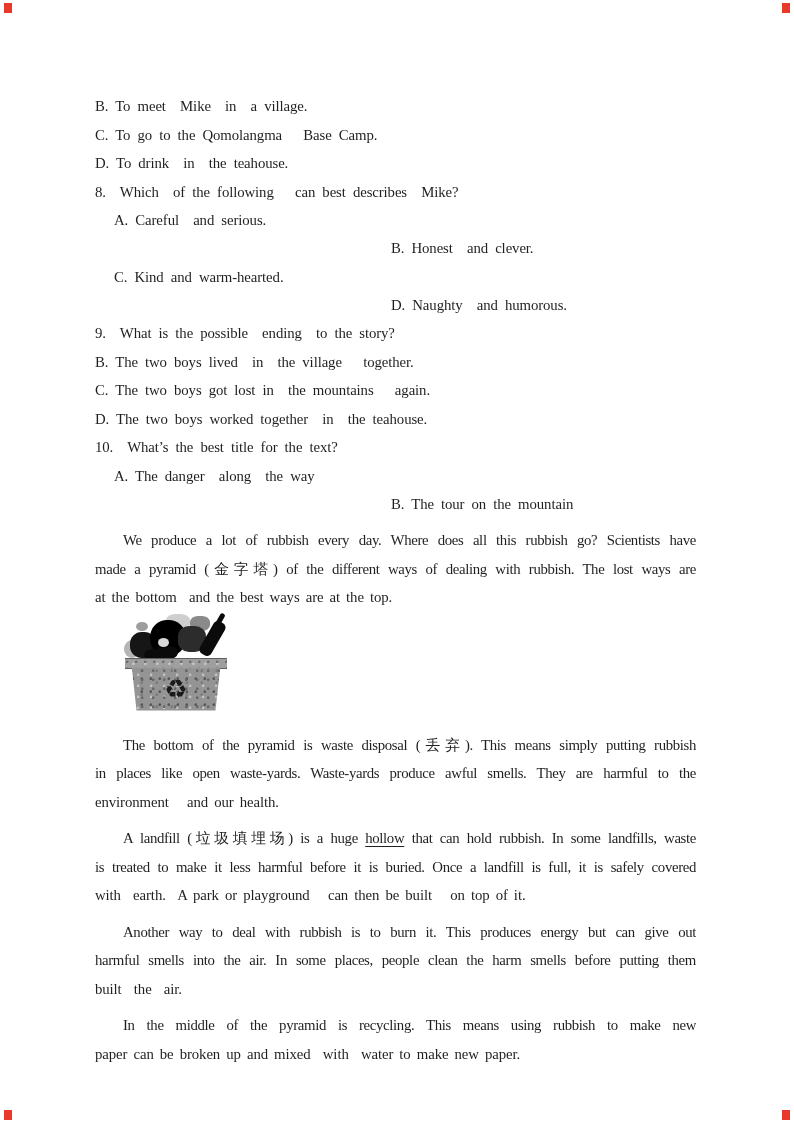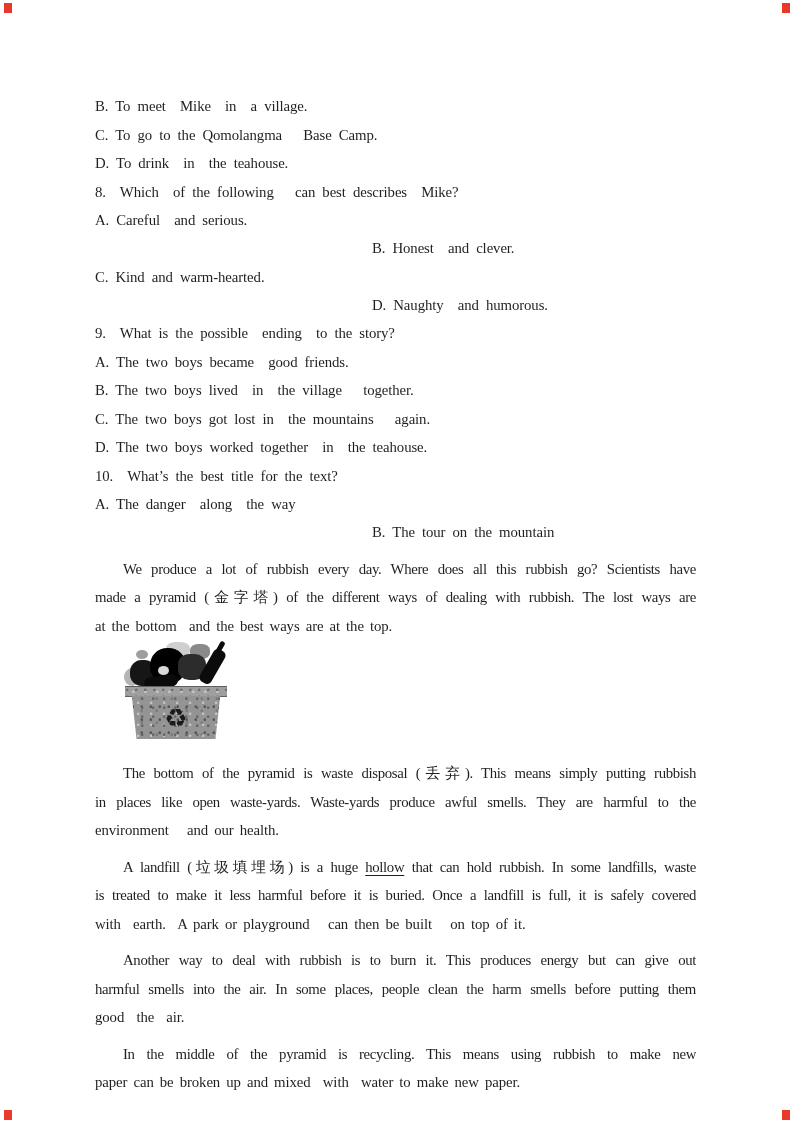--- a/index.html
+++ b/index.html
@@ -14,21 +14,21 @@
   .corner.br{right:4px;bottom:3px;}
 
   .content{
     position:absolute;left:95px;top:92px;width:601px;
     font-size:14.8px;line-height:28.5px;letter-spacing:-0.1px;
   }
   
   .pre-line{white-space:pre;word-spacing:3.5px;}
   
   .two-col{display:flex;}
-  .two-col .c1{width:277px;flex:0 0 277px;}
+  .two-col .c1{width:277px;flex:0 0 277px;margin-left:19px;}
   .two-col .c2{flex:1;margin-top:28px;}
   
   .jline{
     text-align:justify;text-align-last:justify;white-space:nowrap;overflow:hidden;
     letter-spacing:-0.35px;word-spacing:0;
   }
   .indent{text-indent:28px;margin-top:8px;}
   
   .pline-last{white-space:pre;word-spacing:2.5px;}
   .u{text-decoration:underline;text-underline-offset:3px;}
@@ -92,21 +92,20 @@
   <div class="two-col">
     <div class="c1 pre-line">A. Careful  and serious.</div>
     <div class="c2 pre-line">B. Honest  and clever.</div>
   </div>
   <div class="two-col">
     <div class="c1 pre-line">C. Kind and warm-hearted.</div>
     <div class="c2 pre-line">D. Naughty  and humorous.</div>
   </div>
 
   <div class="pre-line">9.  What is the possible  ending  to the story?</div>
-  <div class="pre-line">A. The two boys became  good friends.</div>
   <div class="pre-line">B. The two boys lived  in  the village   together.</div>
   <div class="pre-line">C. The two boys got lost in  the mountains   again.</div>
   <div class="pre-line">D. The two boys worked together  in  the teahouse.</div>
 
   <div class="pre-line">10.  What’s the best title for the text?</div>
   <div class="two-col">
     <div class="c1 pre-line">A. The danger  along  the way</div>
     <div class="c2 pre-line">B. The tour on the mountain</div>
   </div>
 
@@ -138,18 +137,18 @@
   <div class="jline indent">The bottom of the pyramid is waste disposal (丢弃). This means simply putting rubbish</div>
   <div class="jline">in places like open waste-yards. Waste-yards produce awful smells. They are harmful to the</div>
   <div class="pline-last">environment   and our health.</div>
 
   <div class="jline indent"><span>A landfill (垃圾填埋场) is a huge </span><span class="u">hollow</span><span> that can hold rubbish. In some landfills, waste</span></div>
   <div class="jline">is treated to make it less harmful before it is buried. Once a landfill is full, it is safely covered</div>
   <div class="pline-last">with  earth.  A park or playground   can then be built   on top of it.</div>
 
   <div class="jline indent">Another way to deal with rubbish is to burn it. This produces energy but can give out</div>
   <div class="jline">harmful smells into the air. In some places, people clean the harm smells before putting them</div>
-  <div class="pline-last">good  the  air.</div>
+  <div class="pline-last">built  the  air.</div>
 
   <div class="jline indent">In the middle of the pyramid is recycling.  This means using rubbish to make new</div>
   <div class="pline-last">paper can be broken up and mixed  with  water to make new paper.</div>
 
 </div>
 
 </body></html>

